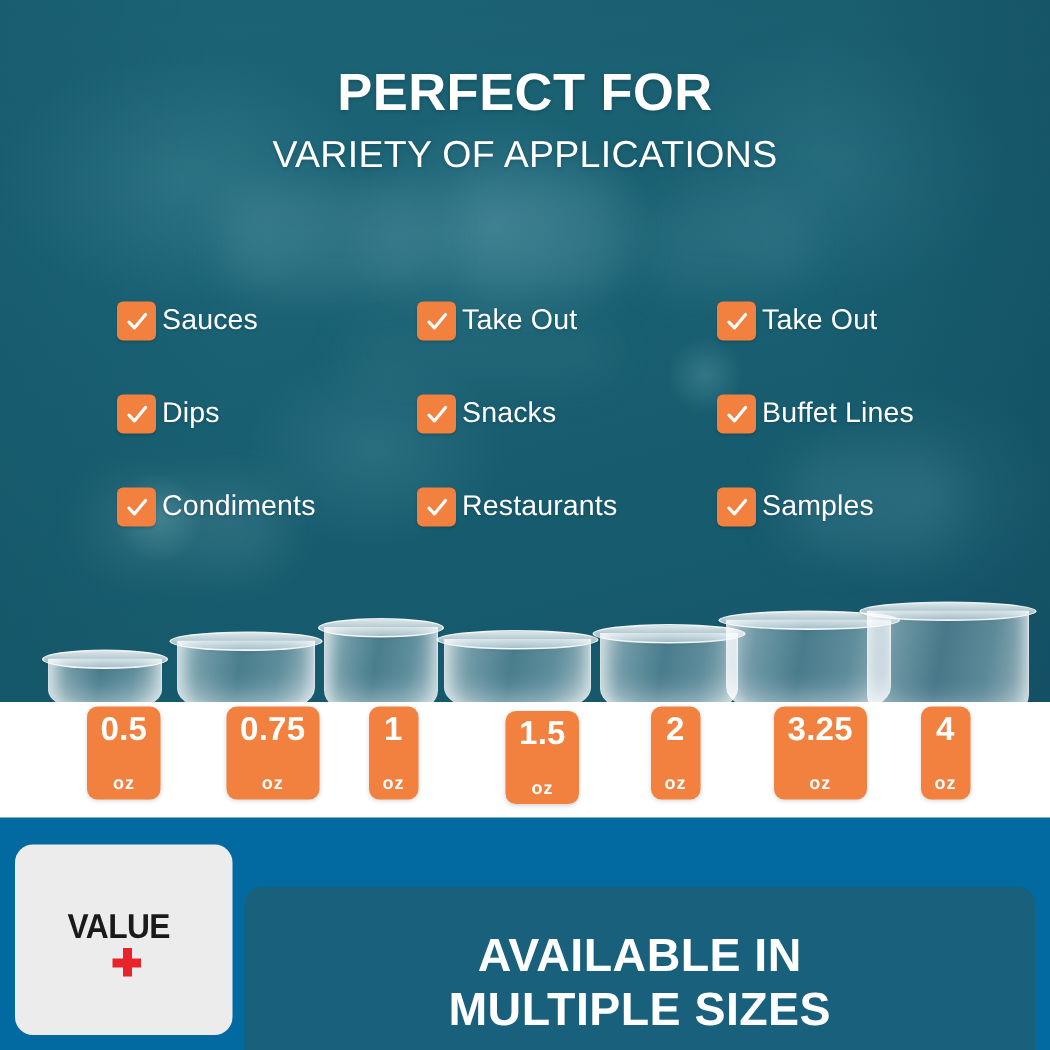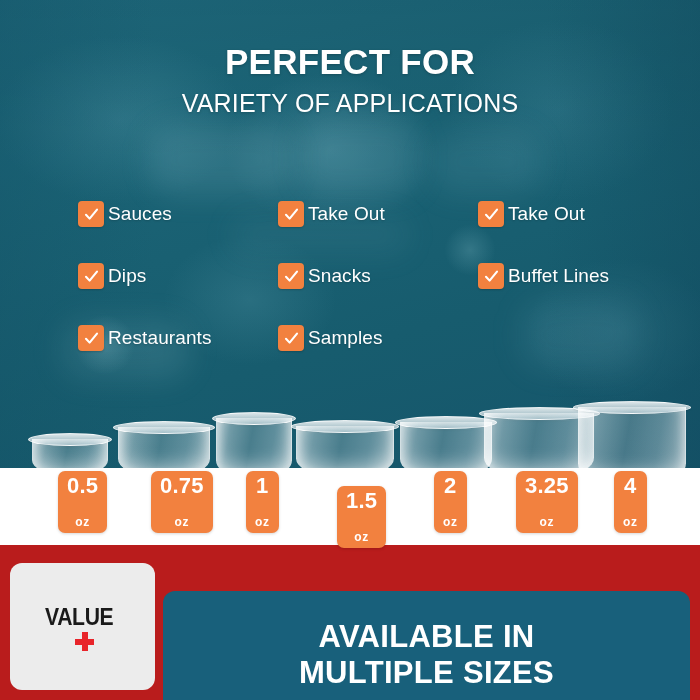--- a/index.html
+++ b/index.html
@@ -3,21 +3,21 @@
 <meta charset="utf-8">
 <style>
   * { margin:0; padding:0; box-sizing:border-box; }
   html, body {
     width:700px; height:700px;
     background:#ffffff;
     font-family:"Liberation Sans", sans-serif;
     overflow:hidden;
   }
 
-  .page { position:relative; width:700px; height:700px; background:#b91c1c; }
+  .page { position:relative; width:700px; height:700px; background:#0369a1; }
 
   
   .hero {
     position:absolute; left:0; top:0; width:700px; height:545px;
     overflow:hidden;
     background:
       radial-gradient(ellipse 180px 120px at 120px 120px, rgba(92,160,176,0.30), rgba(0,0,0,0) 70%),
       radial-gradient(ellipse 150px 110px at 330px 150px, rgba(120,180,195,0.28), rgba(0,0,0,0) 70%),
       radial-gradient(ellipse 160px 130px at 560px 110px, rgba(80,150,170,0.25), rgba(0,0,0,0) 70%),
       radial-gradient(ellipse 120px 90px at 250px 300px, rgba(110,175,190,0.20), rgba(0,0,0,0) 72%),
@@ -219,20 +219,28 @@
 
     <div class="feature">
       <span class="checkbox">
         <svg width="17" height="17" viewBox="0 0 17 17">
             <path d="M3 8.8 L6.6 12.6 L14 3.6" fill="none" stroke="#fff" stroke-width="2.1" stroke-linecap="round" stroke-linejoin="round"></path>
           </svg>
       </span>
       <span class="feature-label">Buffet Lines</span>
     </div>
 
+    <div class="feature">
+      <span class="checkbox">
+        <svg width="17" height="17" viewBox="0 0 17 17">
+            <path d="M3 8.8 L6.6 12.6 L14 3.6" fill="none" stroke="#fff" stroke-width="2.1" stroke-linecap="round" stroke-linejoin="round"></path>
+          </svg>
+      </span>
+      <span class="feature-label">Condiments</span>
+    </div>
 
     <div class="feature">
       <span class="checkbox">
         <svg width="17" height="17" viewBox="0 0 17 17">
             <path d="M3 8.8 L6.6 12.6 L14 3.6" fill="none" stroke="#fff" stroke-width="2.1" stroke-linecap="round" stroke-linejoin="round"></path>
           </svg>
       </span>
       <span class="feature-label">Restaurants</span>
     </div>
 
@@ -293,21 +301,21 @@
       <span class="unit">oz</span>
     </div>
     <div class="badge" style="left:151px; top:471px;">
       <span class="num">0.75</span>
       <span class="unit">oz</span>
     </div>
     <div class="badge" style="left:246px; top:471px;">
       <span class="num">1</span>
       <span class="unit">oz</span>
     </div>
-    <div class="badge" style="left:337px; top:486px;">
+    <div class="badge" style="left:337px; top:474px;">
       <span class="num">1.5</span>
       <span class="unit">oz</span>
     </div>
     <div class="badge" style="left:434px; top:471px;">
       <span class="num">2</span>
       <span class="unit">oz</span>
     </div>
     <div class="badge" style="left:516px; top:471px;">
       <span class="num">3.25</span>
       <span class="unit">oz</span>

